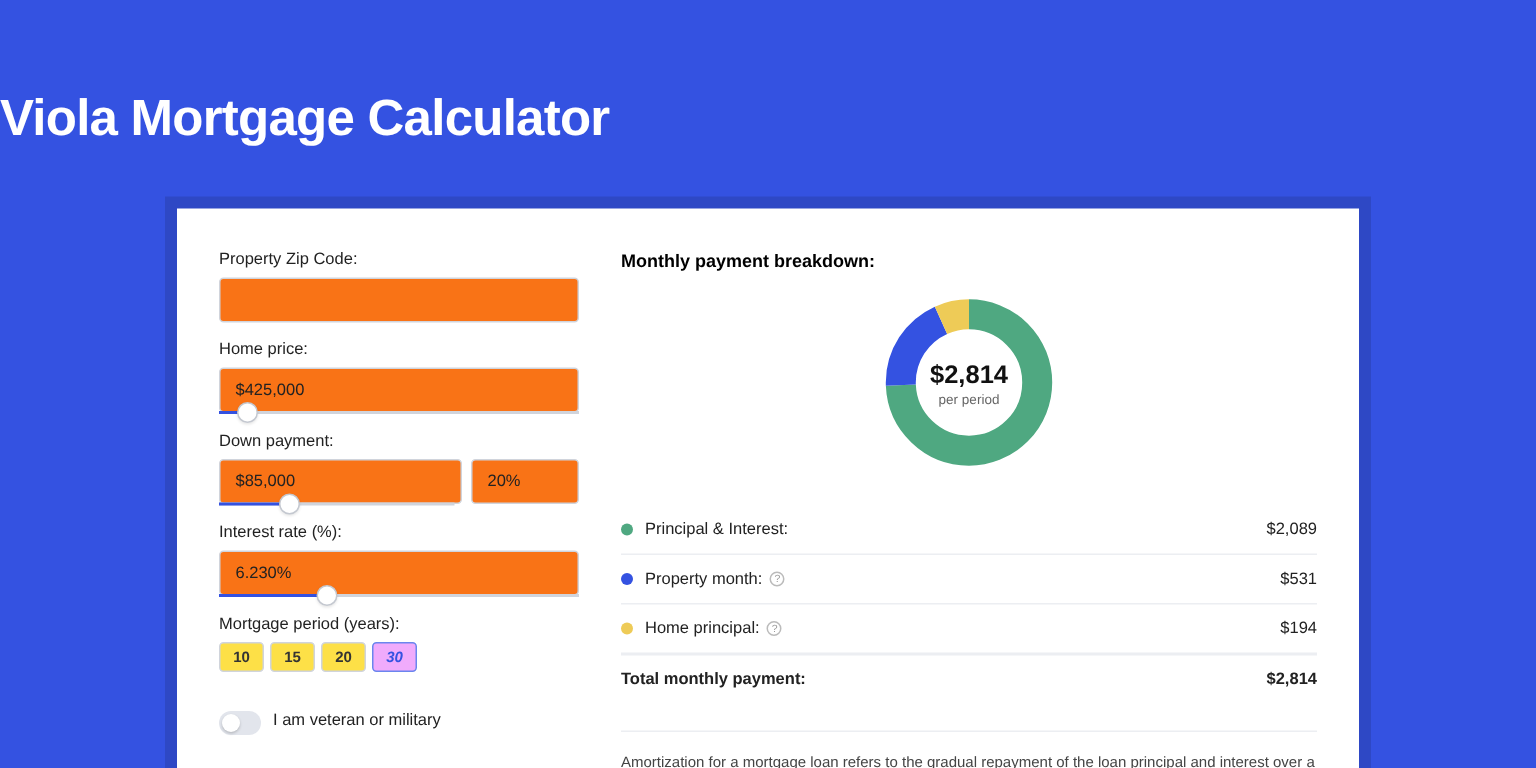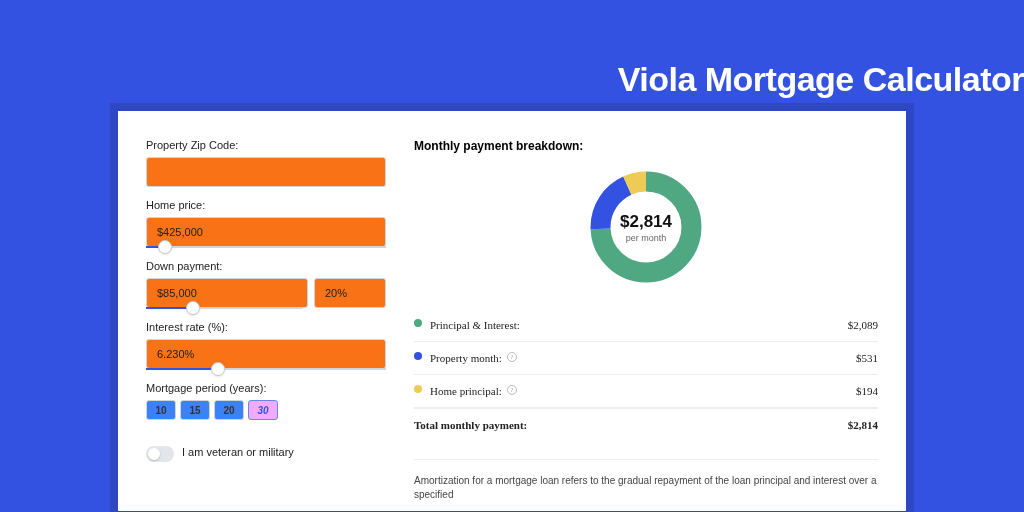--- a/index.html
+++ b/index.html
@@ -1,24 +1,24 @@
 <!DOCTYPE html>
 <html><head>
 <meta charset="utf-8">
 <style>
   * { box-sizing: border-box; margin: 0; padding: 0; }
   html, body { width: 1024px; height: 512px; overflow: hidden; font-family: -apple-system, BlinkMacSystemFont, "Segoe UI", Arial, sans-serif; }
   body { background: #3452e1; }
   .page-title {
-    text-align: right;
+    text-align: left;
     color: #fff;
     font-size: 34px;
     font-weight: 700;
     padding-top: 60px;
-    padding-bottom: 12px;
+    padding-bottom: 40px;
     letter-spacing: -0.5px;
   }
   .card {
     background: #fff;
     margin: 0 auto;
     width: 788px;
     height: 400px;
     display: flex;
     padding: 28px 28px 0 28px;
     gap: 28px;
@@ -67,21 +67,21 @@
     border-radius: 50%;
     top: -6px;
     transform: translateX(-50%);
     box-shadow: 0 1px 2px rgba(0,0,0,0.1);
   }
   .period-btns { display: flex; gap: 4px; margin-top: 6px; }
   .period-btn {
     width: 30px;
     height: 20px;
     border: 1px solid #d0d4dc;
-    background: #3b82f6;
+    background: #fde047;
     border-radius: 3px;
     font-size: 10px;
     font-weight: 600;
     color: #333;
     display: flex;
     align-items: center;
     justify-content: center;
     cursor: pointer;
   }
   .period-btn.active {
@@ -133,24 +133,24 @@
     display: flex;
     flex-direction: column;
     align-items: center;
     justify-content: center;
   }
   .donut-amount { font-size: 17px; font-weight: 700; color: #111; }
   .donut-sub { font-size: 9px; color: #666; margin-top: 1px; }
   .legend { }
   .legend-row {
     display: flex;
+    align-items: center;
     padding: 10px 0;
     border-bottom: 1px solid #eceef2;
     font-size: 11px;
-    font-family: Liberation Serif, serif;
   }
   .legend-row:last-of-type { border-bottom: none; }
   .legend-dot {
     width: 8px;
     height: 8px;
     border-radius: 50%;
     margin-right: 8px;
     flex-shrink: 0;
   }
   .legend-label { color: #222; }
@@ -242,21 +242,21 @@
       <div class="donut">
         <svg viewBox="0 0 42 42">
           <g id="donut-arcs">
               <circle cx="21" cy="21" r="15.915" fill="none" stroke="#4fa881" stroke-width="7" stroke-dasharray="74.23365739449224 25.763236769270875" stroke-dashoffset="0"></circle>
               <circle cx="21" cy="21" r="15.915" fill="none" stroke="#3452e1" stroke-width="7" stroke-dasharray="18.869349964803916 81.1275441989592" stroke-dashoffset="-74.23365739449224"></circle>
               <circle cx="21" cy="21" r="15.915" fill="none" stroke="#eecb57" stroke-width="7" stroke-dasharray="6.893886804466966 93.10300735929616" stroke-dashoffset="-93.10300735929616"></circle>
             </g>
         </svg>
         <div class="donut-center">
           <div class="donut-amount">$2,814</div>
-          <div class="donut-sub">per month</div>
+          <div class="donut-sub">per period</div>
         </div>
       </div>
     </div>
 
     <div class="legend">
         <div class="legend-row">
           <span class="legend-dot" style="background: rgb(79, 168, 129);"></span>
           <span class="legend-label">Principal &amp; Interest:</span>
           <span class="legend-val">$2,089</span>
         </div>

